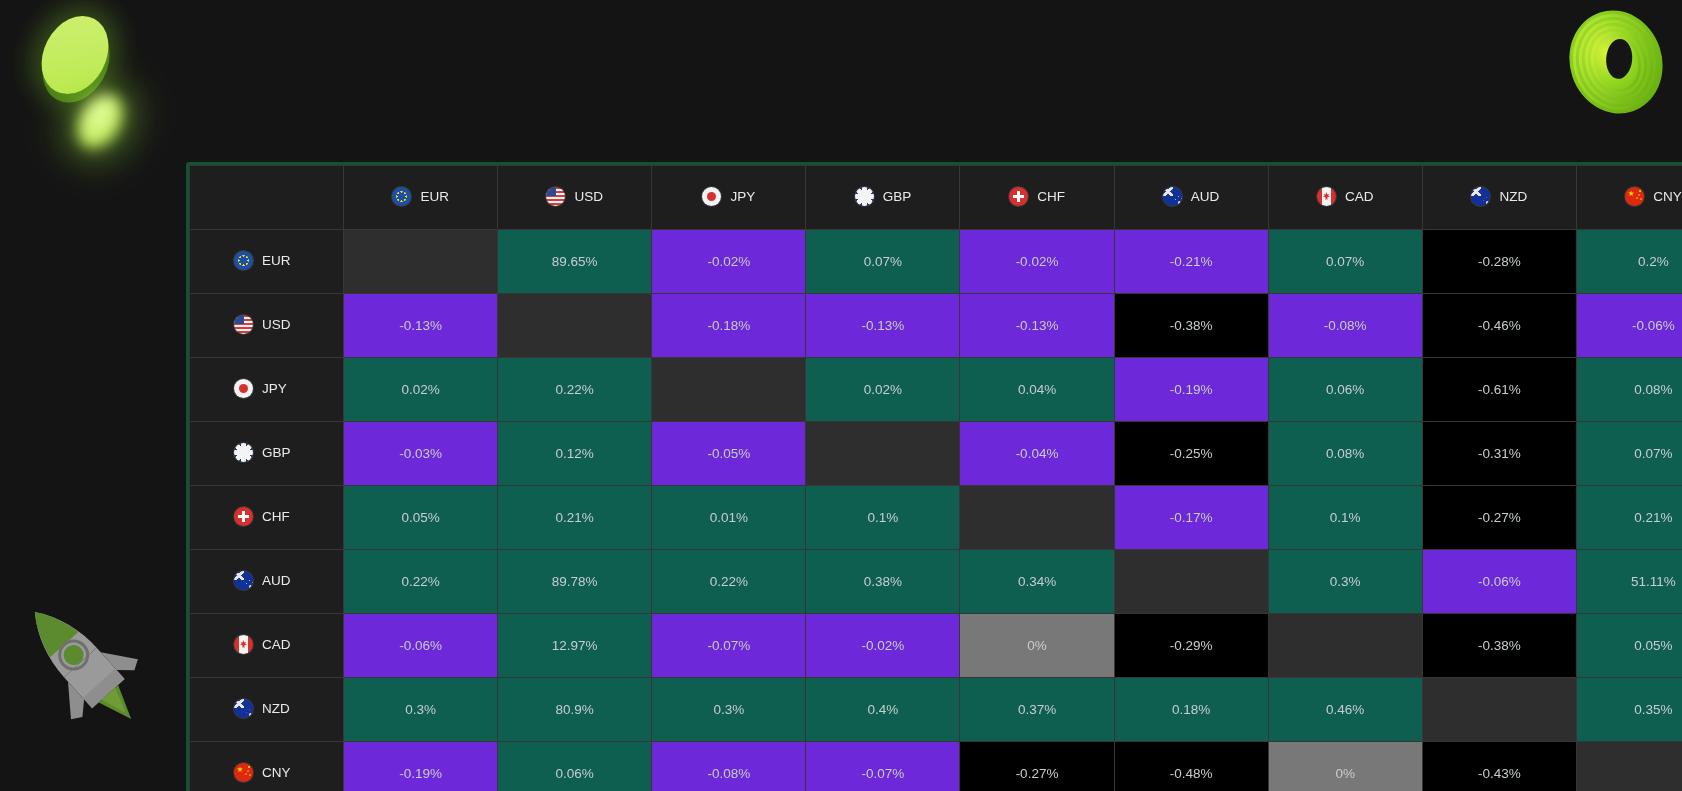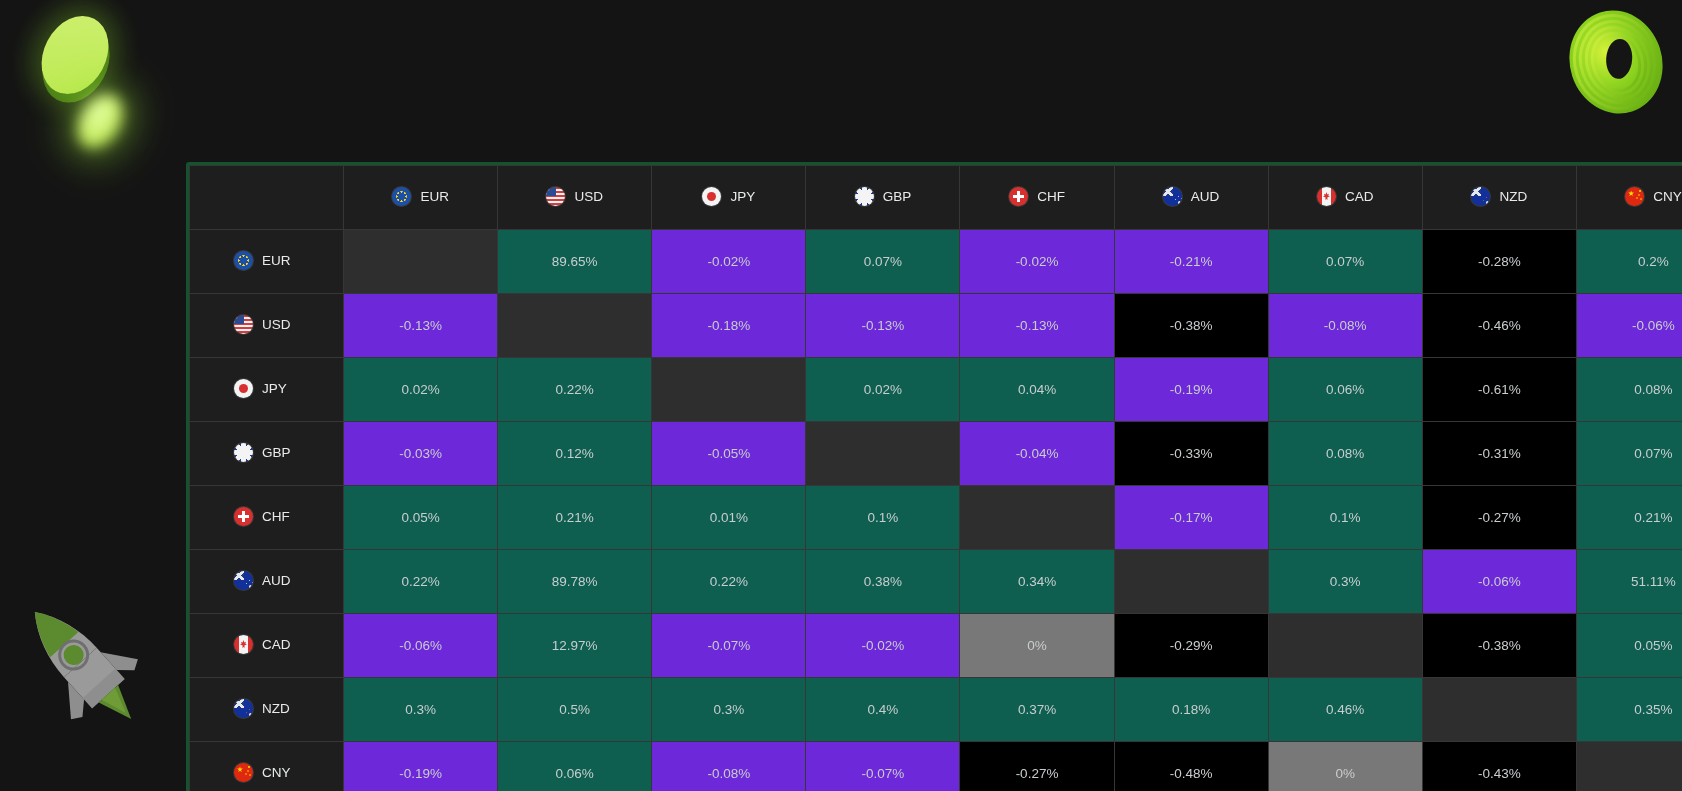--- a/index.html
+++ b/index.html
@@ -388,21 +388,21 @@
           <tr>
             <th class="rowhead"><span class="cellchip">
                 <span class="flag gbp"></span>
                 <span>GBP</span>
               </span></th>
             <td class="r1">-0.03%</td>
             <td class="g1">0.12%</td>
             <td class="r1">-0.05%</td>
             <td class="self"></td>
             <td class="r1">-0.04%</td>
-            <td class="r2">-0.33%</td>
+            <td class="r2">-0.25%</td>
             <td class="g1">0.08%</td>
             <td class="r2">-0.31%</td>
             <td class="g1">0.07%</td>
           </tr>
           <tr>
             <th class="rowhead"><span class="cellchip">
                 <span class="flag chf"></span>
                 <span>CHF</span>
               </span></th>
             <td class="g1">0.05%</td>
@@ -444,21 +444,21 @@
             <td class="self"></td>
             <td class="r2">-0.38%</td>
             <td class="g1">0.05%</td>
           </tr>
           <tr>
             <th class="rowhead"><span class="cellchip">
                 <span class="flag nzd"></span>
                 <span>NZD</span>
               </span></th>
             <td class="g1">0.3%</td>
-            <td class="g1">0.5%</td>
+            <td class="g1">80.9%</td>
             <td class="g1">0.3%</td>
             <td class="g1">0.4%</td>
             <td class="g1">0.37%</td>
             <td class="g1">0.18%</td>
             <td class="g1">0.46%</td>
             <td class="self"></td>
             <td class="g1">0.35%</td>
           </tr>
           <tr>
             <th class="rowhead"><span class="cellchip">

